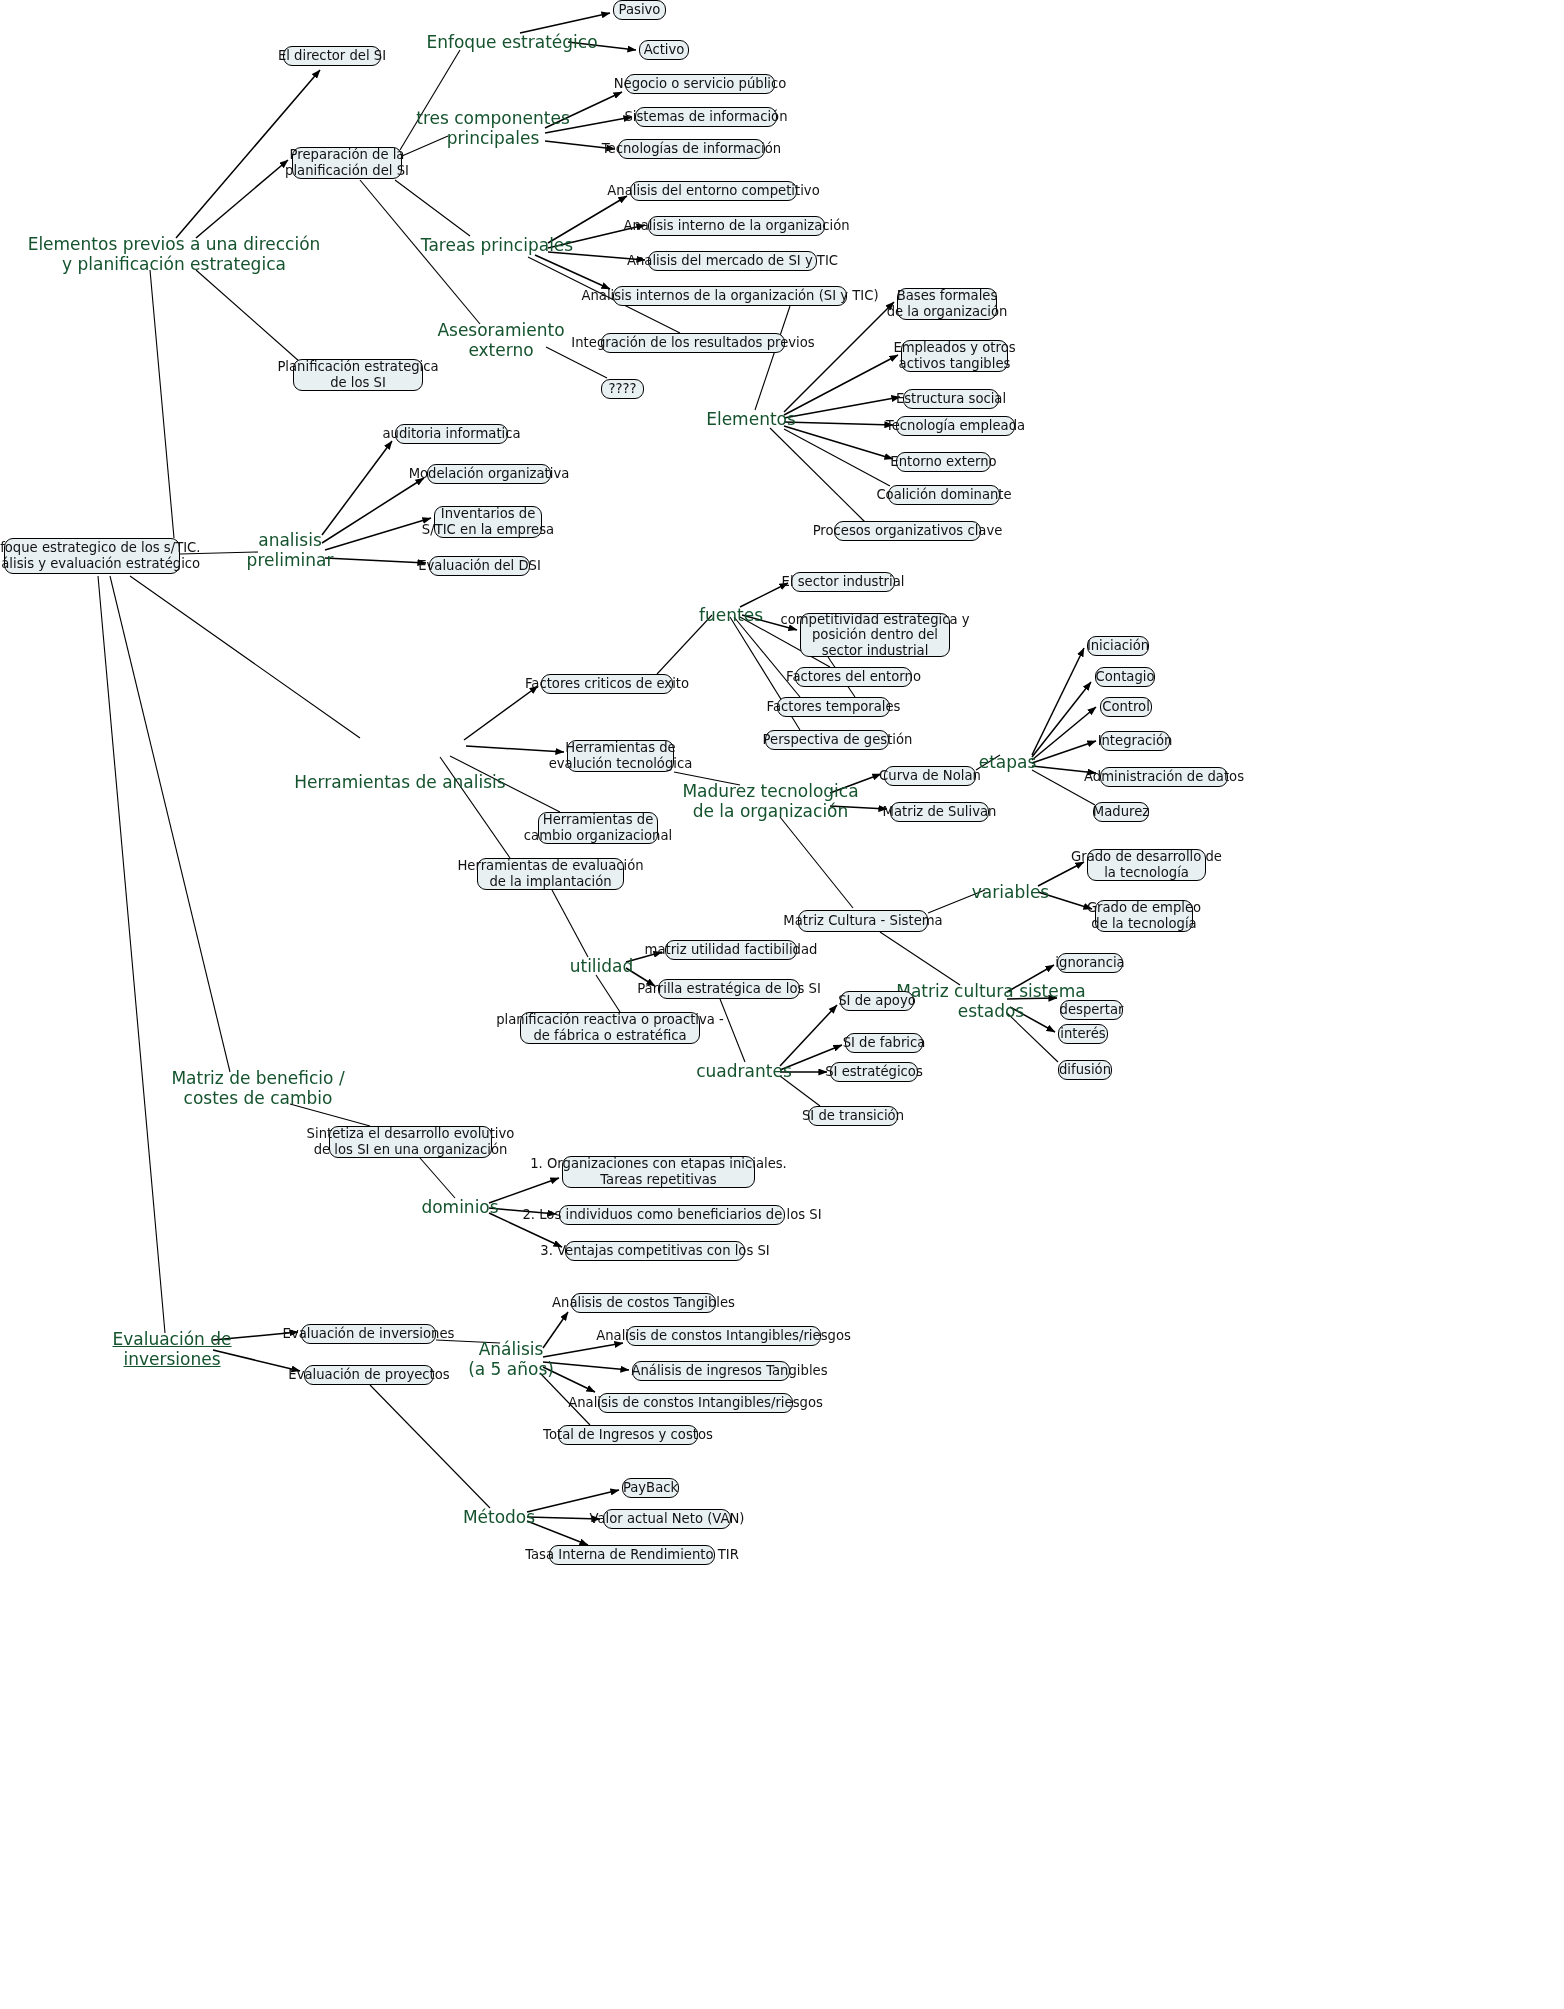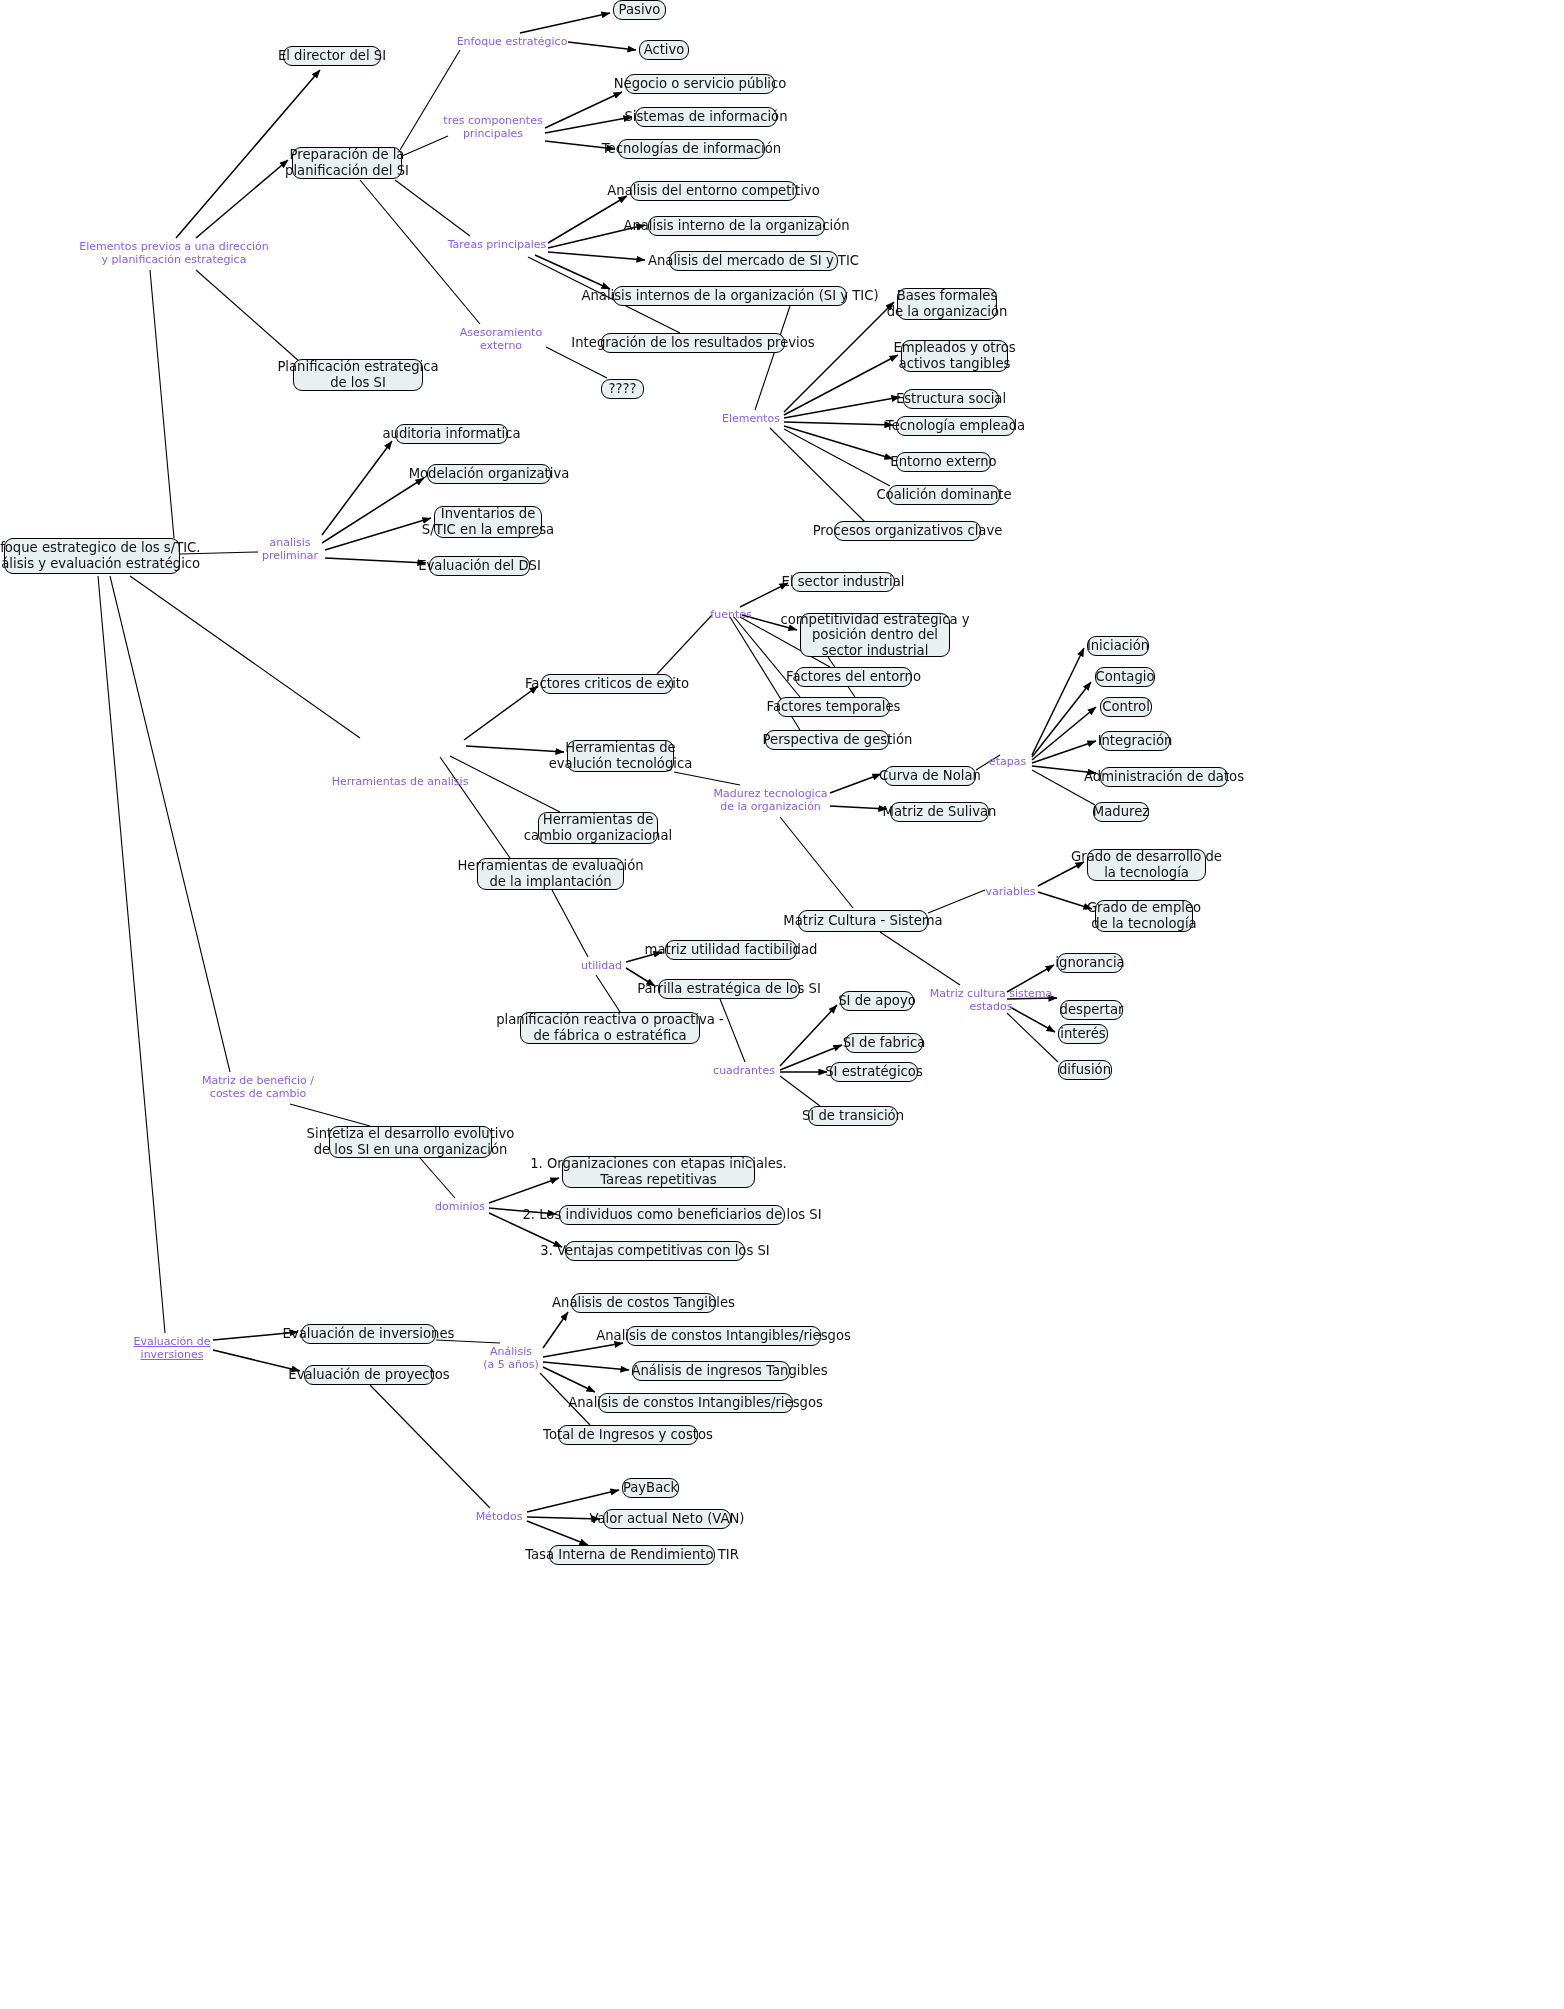--- a/index.html
+++ b/index.html
@@ -26,22 +26,22 @@
     align-items:center;
     justify-content:center;
     padding:3px 7px;
     white-space:pre;
   }
   .label{
     position:absolute;
     box-sizing:border-box;
     background:transparent;
     border:none;
-    color:#8b5cf6;
-    font-size:11px;
+    color:#14532d;
+    font-size:17px;
     line-height:1.18;
     text-align:center;
     display:flex;
     align-items:center;
     justify-content:center;
     white-space:pre;
   }
 </style>
 </head>
 <body>
@@ -161,21 +161,21 @@
       <div class="node" style="left: 613px; top: 0px; width: 53px; height: 20px;">Pasivo</div>
       <div class="node" style="left: 639px; top: 40px; width: 50px; height: 20px;">Activo</div>
       <div class="label" style="left: 443px; top: 112px; width: 100px; height: 32px;">tres componentes
 principales</div>
       <div class="node" style="left: 625px; top: 74px; width: 150px; height: 20px;">Negocio o servicio público</div>
       <div class="node" style="left: 635px; top: 107px; width: 142px; height: 20px;">Sistemas de información</div>
       <div class="node" style="left: 618px; top: 139px; width: 147px; height: 20px;">Tecnologías de información</div>
       <div class="label" style="left: 447px; top: 236px; width: 100px; height: 18px;">Tareas principales</div>
       <div class="node" style="left: 630px; top: 181px; width: 167px; height: 20px;">Analisis del entorno competitivo</div>
       <div class="node" style="left: 648px; top: 216px; width: 177px; height: 20px;">Analisis interno de la organización</div>
-      <div class="node" style="left: 648px; top: 251px; width: 169px; height: 20px; margin-left: 21px;">Analisis del mercado de SI y TIC</div>
+      <div class="node" style="left: 648px; top: 251px; width: 169px; height: 20px;">Analisis del mercado de SI y TIC</div>
       <div class="node" style="left: 613px; top: 286px; width: 234px; height: 20px;">Analisis internos de la organización (SI y TIC)</div>
       <div class="label" style="left: 456px; top: 324px; width: 90px; height: 32px;">Asesoramiento
 externo</div>
       <div class="node" style="left: 601px; top: 333px; width: 184px; height: 20px;">Integración de los resultados previos</div>
       <div class="node" style="left: 601px; top: 379px; width: 43px; height: 20px;">????</div>
       <div class="label" style="left: 718px; top: 410px; width: 66px; height: 18px;">Elementos</div>
       <div class="node" style="left: 897px; top: 288px; width: 100px; height: 32px;">Bases formales
 de la organización</div>
       <div class="node" style="left: 901px; top: 340px; width: 107px; height: 32px;">Empleados y otros
 activos tangibles</div>

